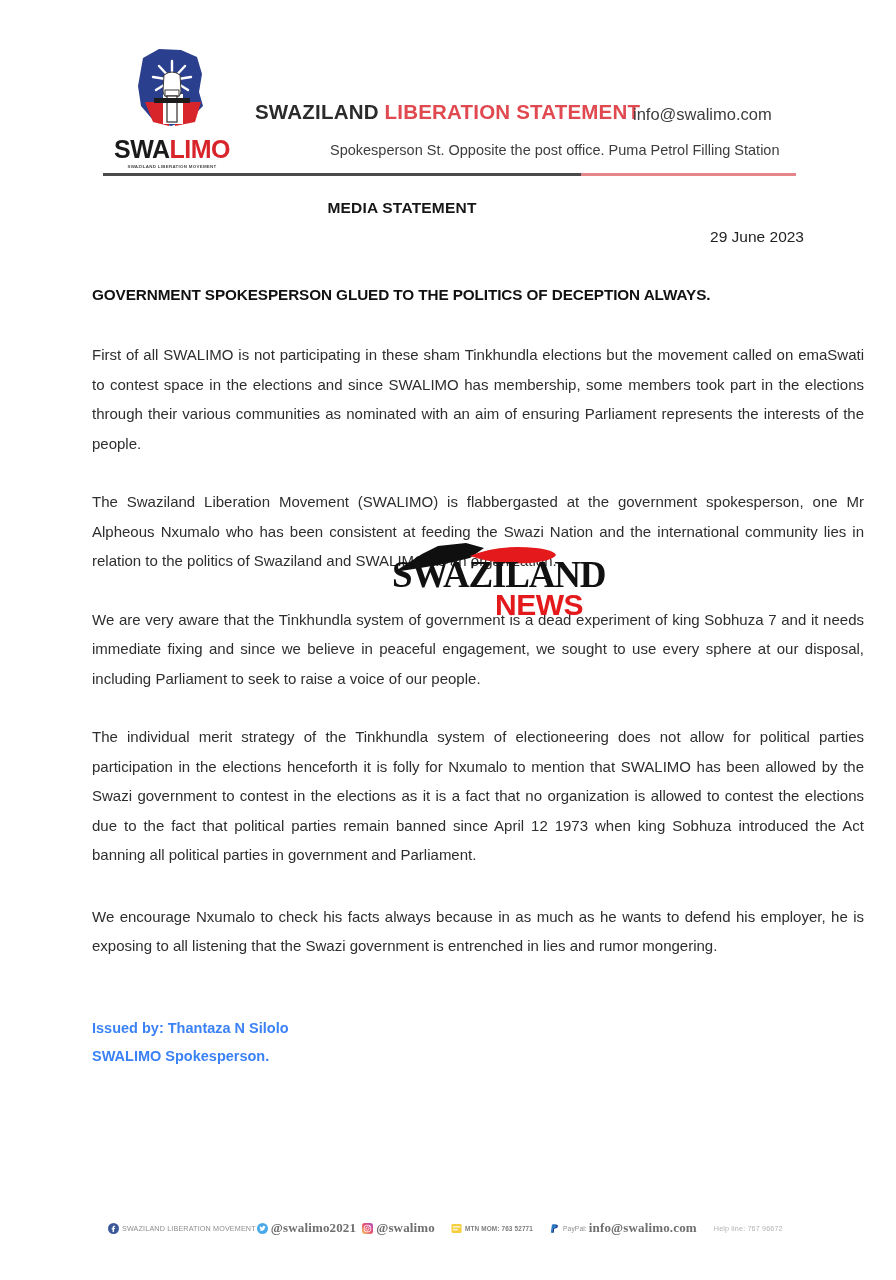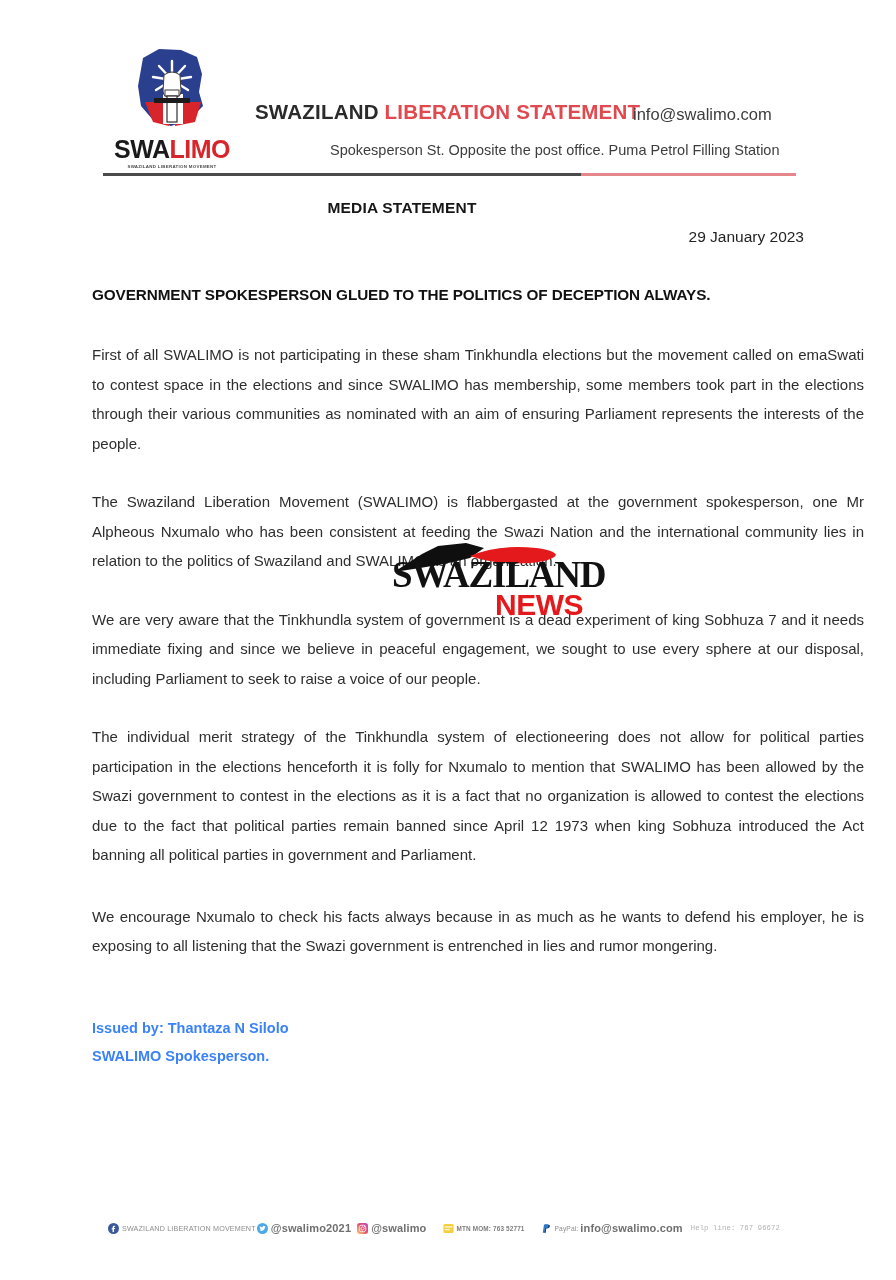--- a/index.html
+++ b/index.html
@@ -224,21 +224,21 @@
   .f-item { display: flex; align-items: center; }
   .f-item + .f-item { margin-left: 10px; }
   .f-ico {
     display: inline-block;
     width: 11px;
     height: 11px;
     margin-right: 3px;
     flex: 0 0 auto;
   }
   .f-ico svg { display: block; }
-  .f-strong { color: #6f6f6f; font-weight: bold; font-size: 11px; }
+  .f-strong { color: #6f6f6f; font-weight: bold; font-size: 13px; font-family: Liberation Serif, serif; }
   .f-faint { color: #b3b3b3; }
   .f-mtn { color: #7d7d7d; font-weight: bold; font-size: 6.4px; }
   .f-pp  { color: #8b8b8b; font-size: 6.6px; }
 </style>
 </head>
 <body>
 
 <div class="page">
 
   <div class="letterhead">
@@ -284,21 +284,21 @@
       <div class="org-address">Spokesperson St.  Opposite the post office. Puma Petrol Filling Station</div>
     </div>
   </div>
 
   <div class="rule">
     <div class="dark"></div>
     <div class="red"></div>
   </div>
 
   <div class="media-statement">MEDIA STATEMENT</div>
-  <div class="doc-date">29 January 2023</div>
+  <div class="doc-date">29 June 2023</div>
   <div class="headline">GOVERNMENT SPOKESPERSON GLUED TO THE POLITICS OF DECEPTION ALWAYS.</div>
 
   <div class="body-copy">
     <p class="para">First of all SWALIMO is not participating in these sham Tinkhundla elections but the movement called on emaSwati to contest space in the elections and since SWALIMO has membership, some members took part in the elections through their various communities as nominated with an aim of ensuring Parliament represents the interests of the people.</p>
     <p class="para">The Swaziland Liberation Movement (SWALIMO) is flabbergasted at the government spokesperson, one Mr Alpheous Nxumalo who has been consistent at feeding the Swazi Nation and the international community lies in relation to the politics of Swaziland and SWALIMO as an organization.</p>
     <p class="para">We are very aware that the Tinkhundla system of government is a dead experiment of king Sobhuza 7 and it needs immediate fixing and since we believe in peaceful engagement, we sought to use every sphere at our disposal, including Parliament to seek to raise a voice of our people.</p>
     <p class="para">The individual merit strategy of the Tinkhundla system of electioneering does not allow for political parties participation in the elections henceforth it is folly for Nxumalo to mention that SWALIMO has been allowed by the Swazi government to contest in the elections as it is a fact that no organization is allowed to contest the elections due to the fact that political parties remain banned since April 12 1973 when king Sobhuza introduced the Act banning all political parties in government and Parliament.</p>
     <p class="para">We encourage Nxumalo to check his facts always because in as much as he wants to defend his employer, he is exposing to all listening that the Swazi government is entrenched in lies and rumor mongering.</p>
   </div>
 
@@ -373,19 +373,19 @@
         <svg width="11" height="11" viewBox="0 0 24 24" xmlns="http://www.w3.org/2000/svg">
           <path d="M6.5 21 L9 3h6.2c3 0 4.6 1.5 4.2 4.2-.45 3.1-2.7 4.7-5.9 4.7h-2.2L10.5 21z" fill="#1b3d87"></path>
           <path d="M4 21 L6.5 3h5.6c2.9 0 4.4 1.5 4 4.1-.45 3.1-2.6 4.6-5.7 4.6H8.2L7.3 21z" fill="#2a79c4"></path>
         </svg>
       </span>
       <span class="f-pp">PayPal</span>
       <span class="f-pp">:</span>
       <span class="f-strong" style="margin-left:2px;">info@swalimo.com</span>
     </div>
 
-    <div class="f-item" style="margin-left:8px;font-family:Liberation Mono, monospace;">
+    <div class="f-item" style="margin-left:17px;">
       <span class="f-faint">Help line: 767 96672</span>
     </div>
 
   </div>
 
 </div>
 
 </body></html>

